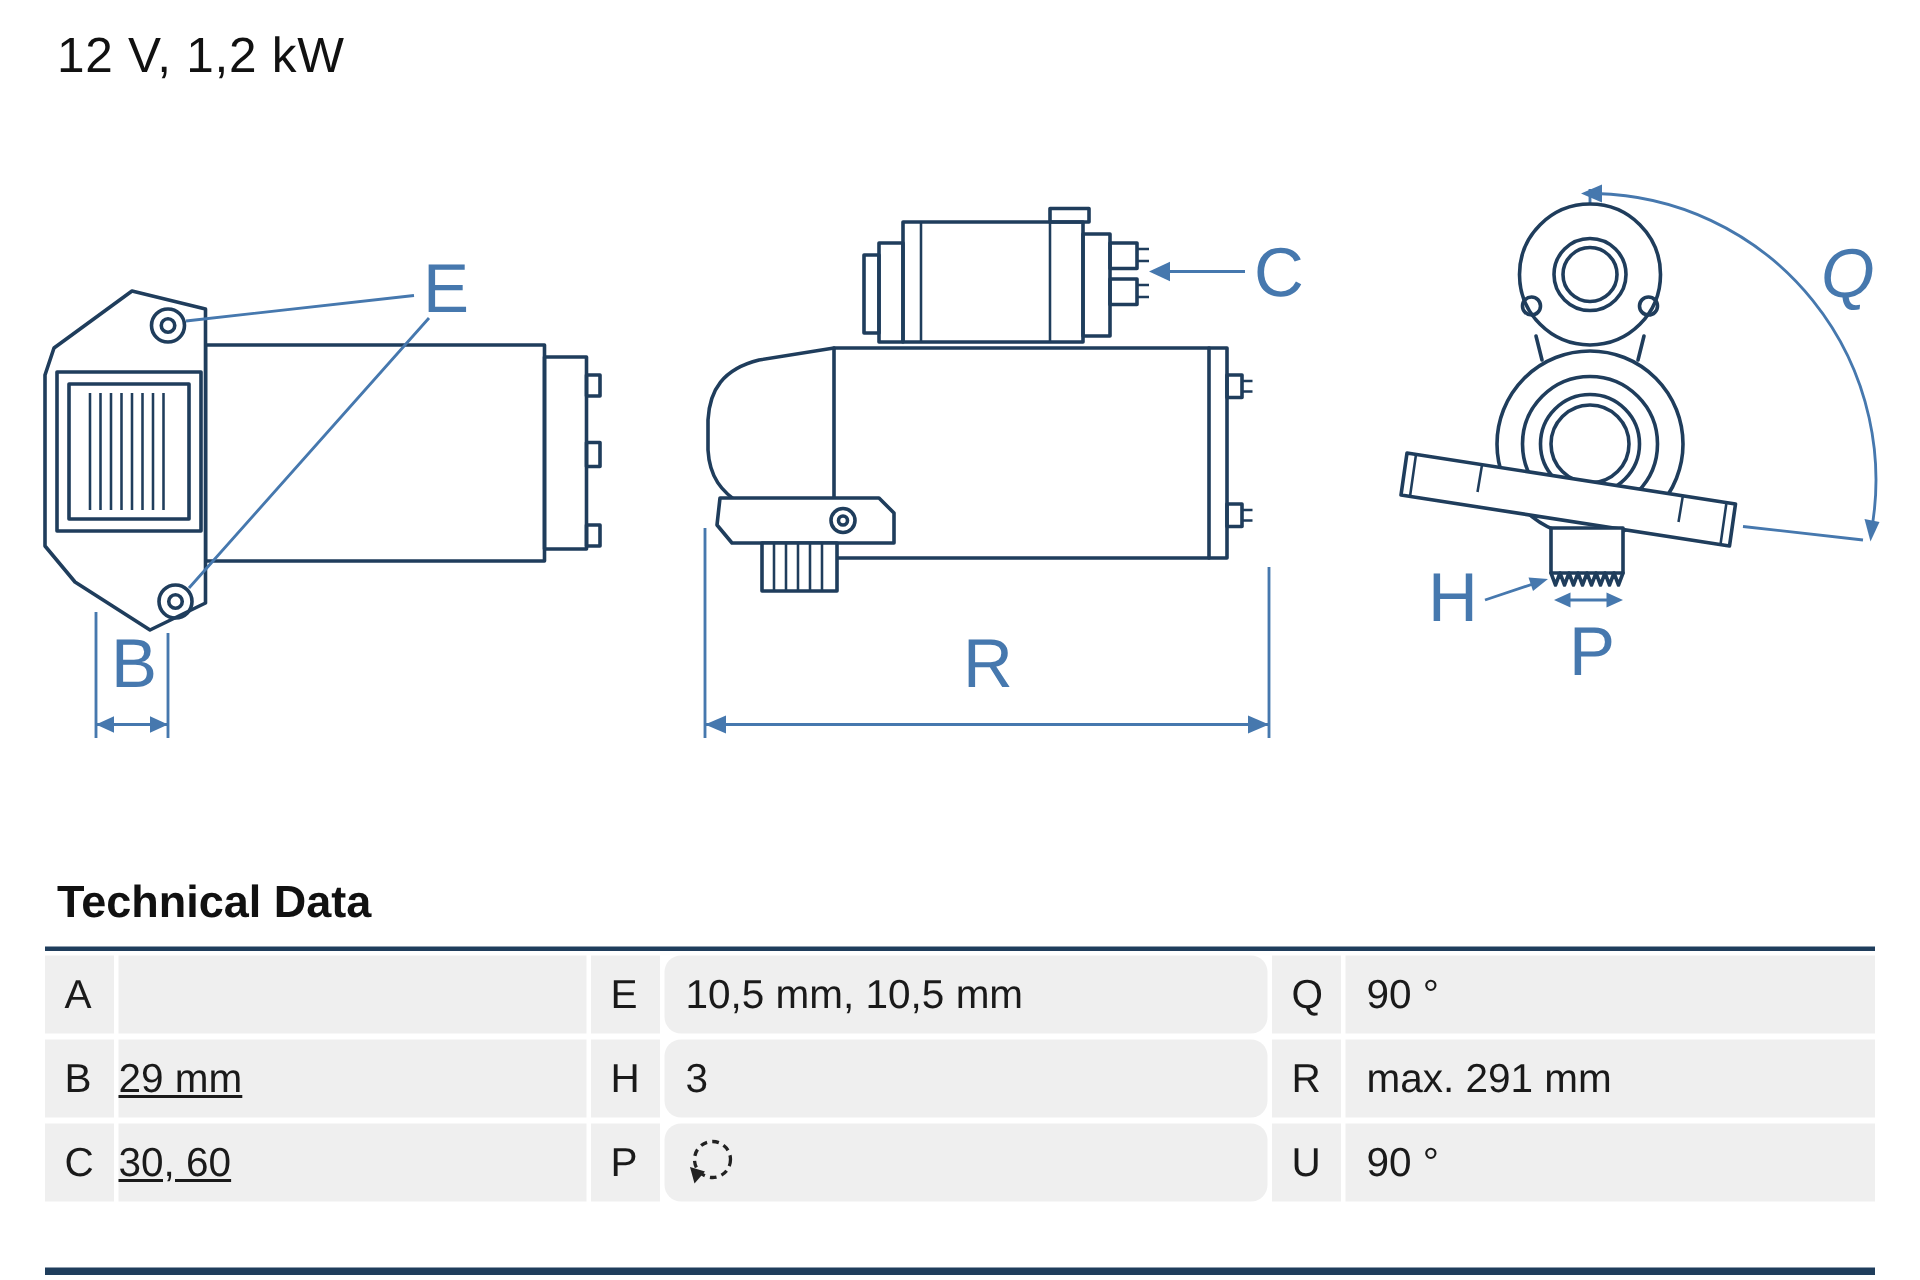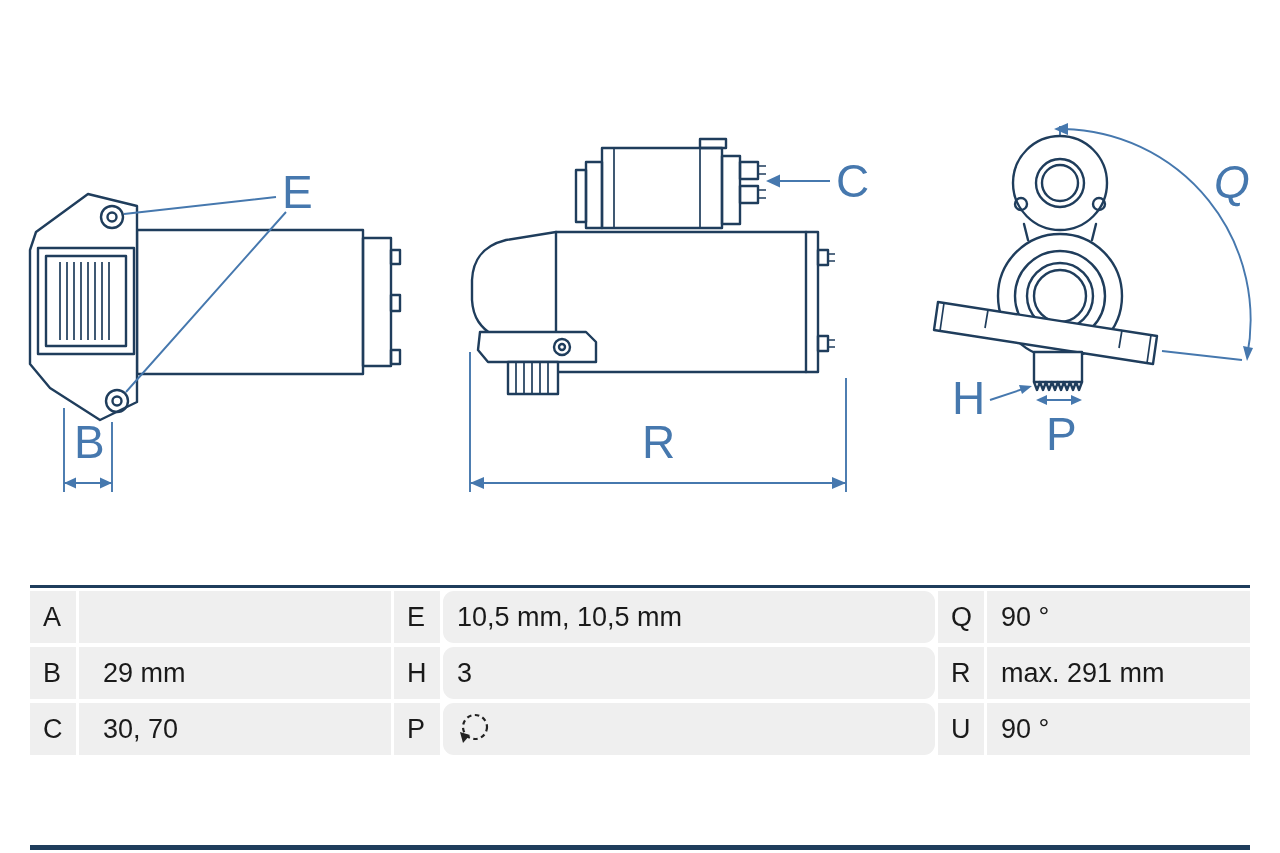--- a/index.html
+++ b/index.html
@@ -19,32 +19,33 @@
 
   
   .tech{position:absolute;left:30px;right:30px;top:585px;}
   .tech h2{margin:0 0 12px 8px;font-size:30px;font-weight:bold;color:#111;}
   .tbl{border-top:3px solid var(--rule,#1f3d5c);}
   .row{display:flex;gap:3px;height:52px;margin-top:0;margin-bottom:4px;}
   .row:first-child{margin-top:3px;}
   .c{background:var(--row_bg,#efefef);display:flex;align-items:center;
      font-size:27px;box-sizing:border-box;}
   .key{width:46px;padding-left:13px;}
-  .v1{width:312px;padding-left:24px;}
-  .v2{width:492px;padding-left:14px;border-radius:11px;}
+  .v1{width:312px;padding-left:0;text-decoration:underline;}
+  .v2{width:402px;padding-left:14px;border-radius:11px;}
   .v3{flex:1;padding-left:14px;}
   .bottom-rule{position:absolute;left:30px;right:30px;bottom:3px;height:5px;
                background:var(--rule,#1f3d5c);}
   .rot-icon{display:block;}
 </style>
 </head>
 <body>
 
 <div class="page">
 
+  <h1 class="title">12 V, 1,2 kW</h1>
 
   <svg class="drawing" viewBox="0 0 1280 510">
 
     <g>
       <rect x="137" y="170" width="226" height="144" class="s"></rect>
       <rect x="363" y="178" width="28" height="128" class="s"></rect>
       <rect x="391" y="190" width="9" height="14" class="s"></rect>
       <rect x="391" y="235" width="9" height="16" class="s"></rect>
       <rect x="391" y="290" width="9" height="14" class="s"></rect>
       <path class="sf" d="M137,146 L88,134 L36,172 L30,190 L30,304 L50,328 L100,360 L137,342 Z"></path>
@@ -136,20 +137,21 @@
       <text x="952" y="354" class="lbl" font-size="44">H</text>
 
       <path class="d" d="M1040,340 H1078"></path>
       <polygon class="df" points="1036,340 1047,335 1047,345"></polygon>
       <polygon class="df" points="1082,340 1071,335 1071,345"></polygon>
       <text x="1046" y="390" class="lbl">P</text>
     </g>
   </svg>
 
   <section class="tech">
+    <h2>Technical Data</h2>
     <div class="tbl">
 
       <div class="row">
         <div class="c key">A</div>
         <div class="c v1"></div>
         <div class="c key">E</div>
         <div class="c v2">10,5 mm, 10,5 mm</div>
         <div class="c key">Q</div>
         <div class="c v3">90 °</div>
       </div>
@@ -158,21 +160,21 @@
         <div class="c key">B</div>
         <div class="c v1">29 mm</div>
         <div class="c key">H</div>
         <div class="c v2">3</div>
         <div class="c key">R</div>
         <div class="c v3">max. 291 mm</div>
       </div>
 
       <div class="row">
         <div class="c key">C</div>
-        <div class="c v1">30, 70</div>
+        <div class="c v1">30, 60</div>
         <div class="c key">P</div>
         <div class="c v2">
           <svg class="rot-icon" width="36" height="36" viewBox="0 0 36 36">
             <circle cx="18" cy="16" r="12" fill="none" stroke="#222" stroke-width="2.2" stroke-dasharray="4.5 3.5"></circle>
             <polygon points="3,21 13,24 6,32" fill="#222"></polygon>
           </svg>
         </div>
         <div class="c key">U</div>
         <div class="c v3">90 °</div>
       </div>

